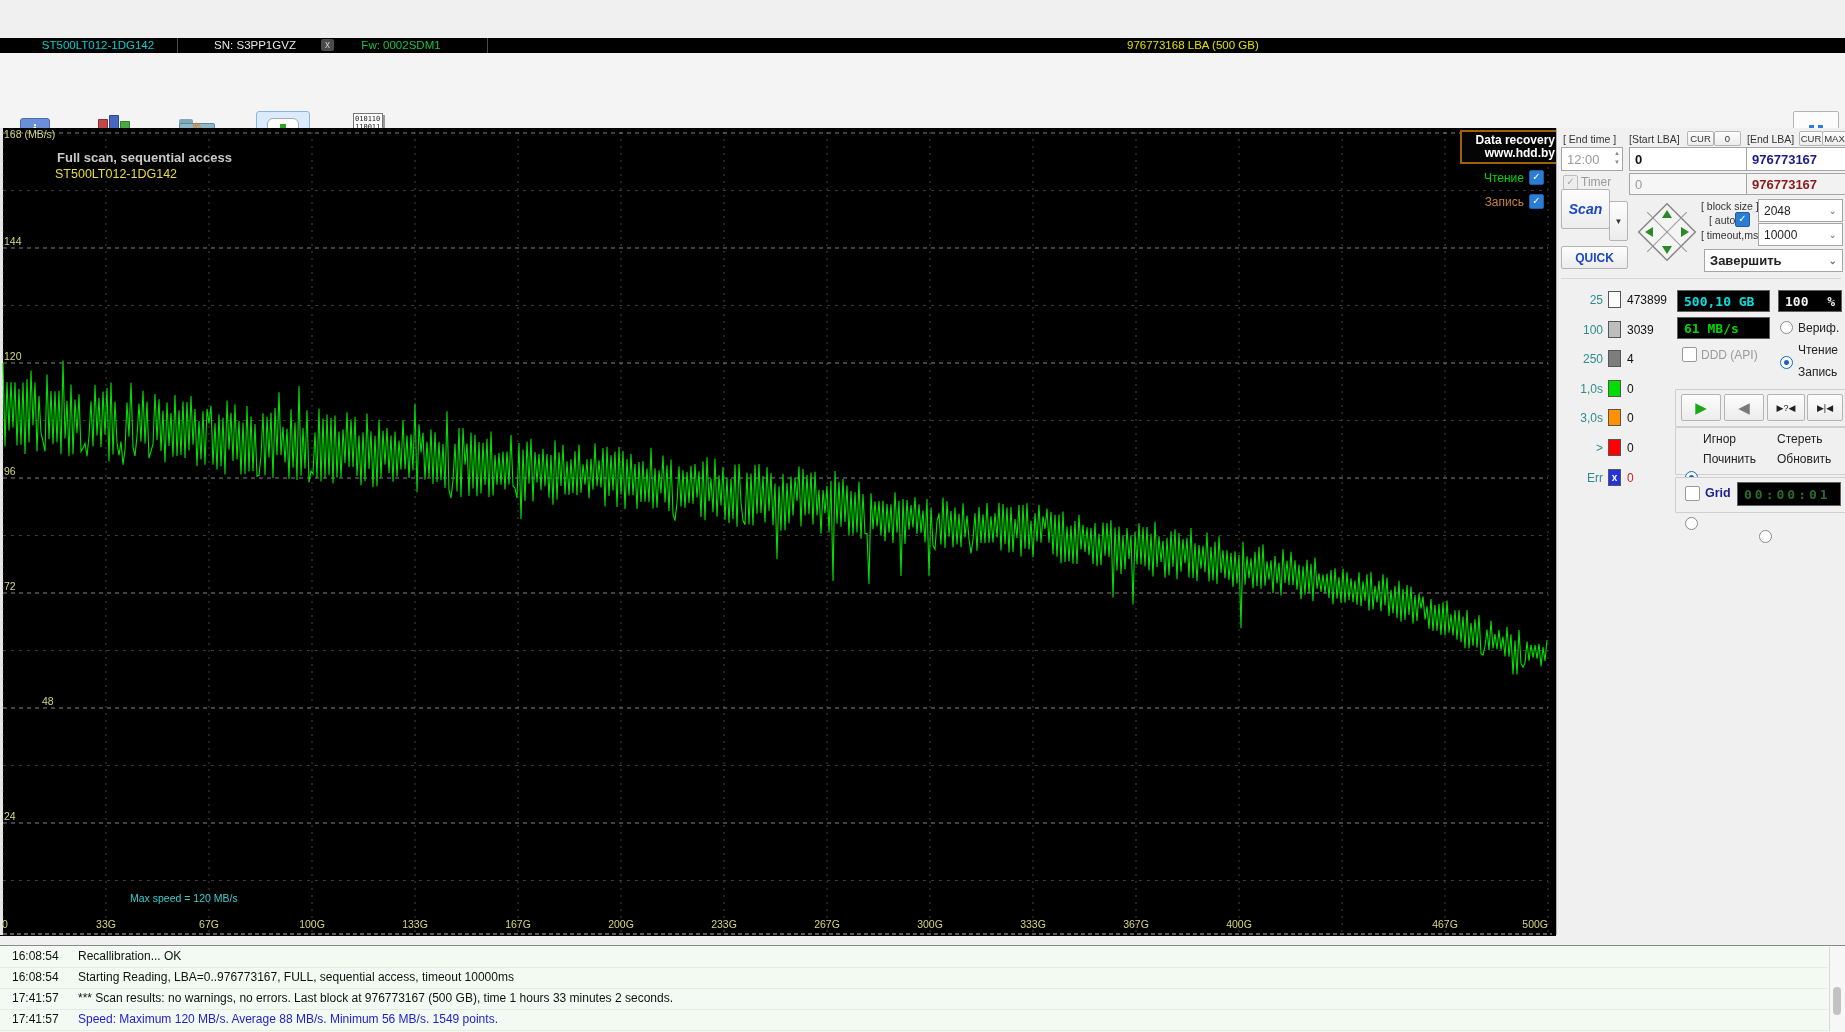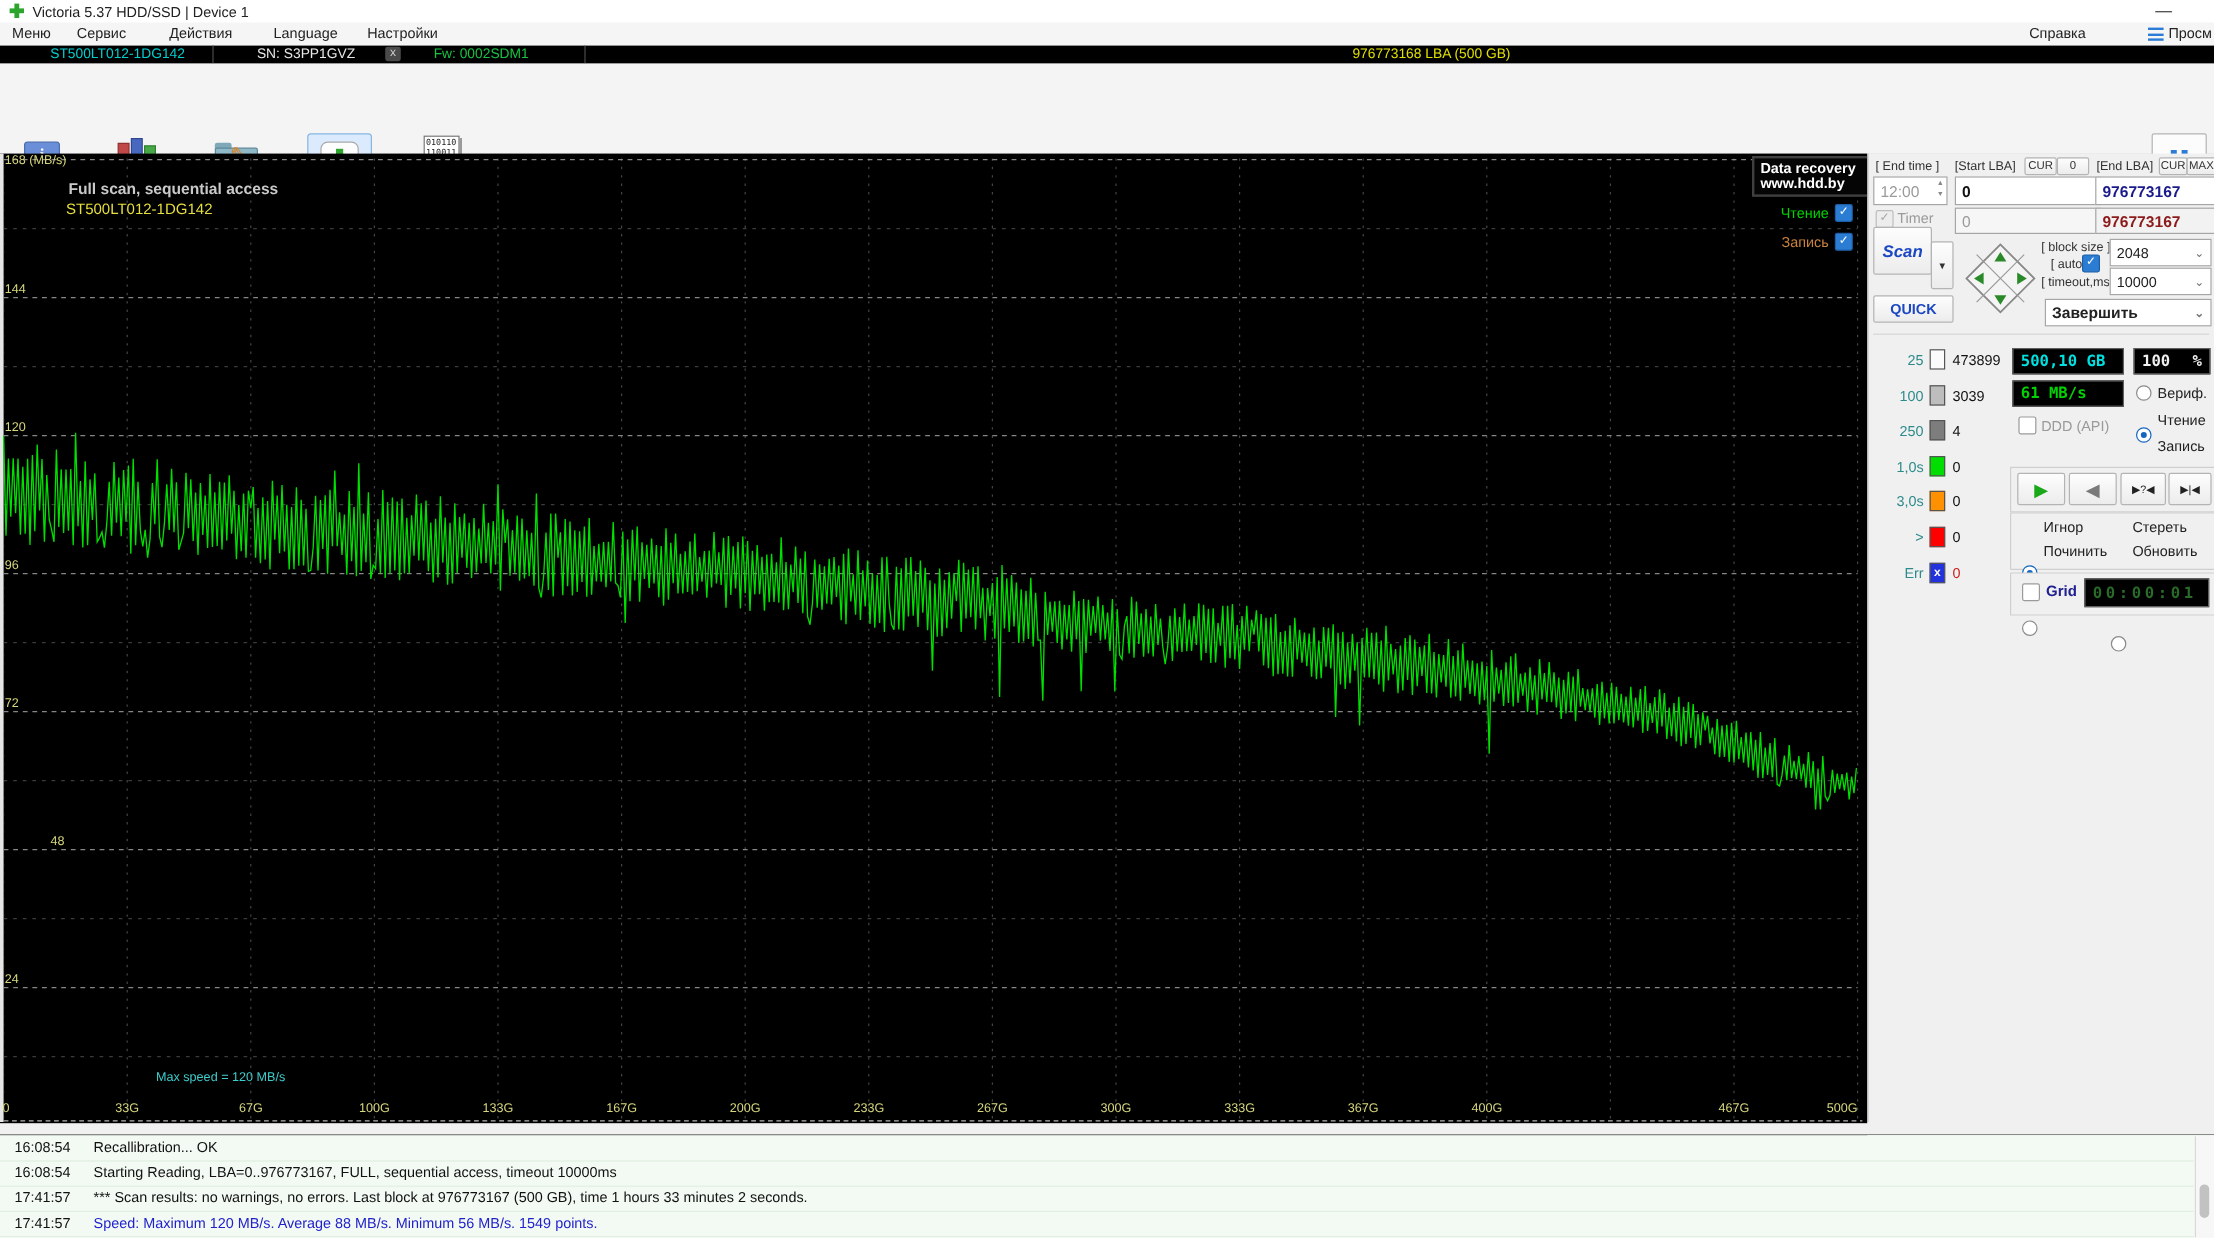--- a/index.html
+++ b/index.html
@@ -16,21 +16,21 @@
   
   #toolbar{left:0;top:53px;width:1845px;height:75px;background:#f4f4f4;border-bottom:1px solid #d8d8d8;}
   .tb-label{font-size:12px;color:#222;text-align:center;}
   .tb-active{background:#dbeafc;border:1px solid #86b7e2;border-radius:3px;}
   
   #graph{left:0;top:128px;width:1556px;height:1000px;background:#000000;}
   #graph .wstrip{position:absolute;left:0;top:0;width:3px;height:807px;background:#e6e6e6;}
   .ylab,.xlab{position:absolute;font-size:10.5px;color:#d6d67e;white-space:nowrap;}
   .gtitle{position:absolute;font-size:13px;font-weight:bold;color:#c9c9c9;white-space:nowrap;}
   .gsub{position:absolute;font-size:12.5px;color:#e6df3e;white-space:nowrap;}
-  .wmark{position:absolute;background:#050505;border:2px solid #404040;color:#fff;font-weight:bold;font-size:12px;text-align:left;line-height:13px;padding:2px 5px;}
+  .wmark{position:absolute;background:#050505;border:2px solid #a16207;color:#fff;font-weight:bold;font-size:12px;text-align:right;line-height:13px;padding:2px 5px;}
   .legend-lbl{position:absolute;font-size:12px;white-space:nowrap;}
   .maxnote{position:absolute;font-size:10.5px;color:#3ecccc;white-space:nowrap;}
   
   #panel{left:1556px;top:128px;width:289px;height:807px;background:#f0f0f0;border-left:1px solid #b0b0b0;}
   .lbl{font-size:10.5px;color:#333;white-space:nowrap;}
   .glbl{font-size:11px;color:#9a9a9a;white-space:nowrap;}
   .sbtn{background:linear-gradient(#fdfdfd,#ececec);border:1px solid #b4b4b4;border-radius:2px;font-size:9.5px;color:#333;display:flex;align-items:center;justify-content:center;}
   .btn{background:linear-gradient(#fdfdfd,#ececec);border:1px solid #b4b4b4;border-radius:2px;display:flex;align-items:center;justify-content:center;}
   .field{background:#fff;border:1px solid #a6a6a6;display:flex;align-items:center;padding:0 5px;font-size:13px;font-weight:bold;}
   .combo{background:#fff;border:1px solid #a6a6a6;display:flex;align-items:center;justify-content:space-between;padding:0 5px;font-size:12px;}
@@ -62,40 +62,21 @@
   .list-icon{width:13px;height:11px;display:flex;flex-direction:column;justify-content:space-between;}
   .list-icon span{height:2px;background:#2b7cd6;}
   .pause-icon{display:flex;gap:4px;}
   .pause-icon span{width:5px;height:15px;background:#2e7cd6;}
 </style>
 </head>
 <body>
 
 <div id="app">
 
-  <div class="abs" id="titlebar">
-    <div class="abs plus-icon" style="left:8px;top:3px;"></div>
-    <div class="abs" style="left:27px;top:3px;font-size:12px;color:#222;">Victoria 5.37 HDD/SSD | Device 1</div>
-    <div class="abs" style="left:1796px;top:0px;font-size:14px;color:#333;">—</div>
-  </div>
-
-  <div class="abs" id="menubar">
-    <div class="abs menu-item" style="left:10px;top:2px;">Меню</div>
-    <div class="abs menu-item" style="left:64px;top:2px;">Сервис</div>
-    <div class="abs menu-item" style="left:141px;top:2px;">Действия</div>
-    <div class="abs menu-item" style="left:228px;top:2px;">Language</div>
-    <div class="abs menu-item" style="left:306px;top:2px;">Настройки</div>
-    <div class="abs menu-item" style="left:1691px;top:2px;">Справка</div>
-    <div class="abs list-icon" style="left:1790px;top:4px;">
-        <span></span>
-        <span></span>
-        <span></span>
-      </div>
-    <div class="abs menu-item" style="left:1807px;top:2px;">Просм</div>
-  </div>
+
 
   <div class="abs" id="devicebar">
     <div class="abs" style="left:33px;top:1px;width:130px;text-align:center;font-size:11.5px;color:#00cfcf;">ST500LT012-1DG142</div>
     <div class="abs vdiv" style="left:177px;top:0;"></div>
     <div class="abs" style="left:210px;top:1px;width:90px;text-align:center;font-size:11.5px;color:#e8e8e8;">SN: S3PP1GVZ</div>
     <div class="abs" style="left:321px;top:1px;width:13px;height:12px;background:#4a4a4a;border-radius:2px;color:#cfcfcf;font-size:10px;text-align:center;line-height:11px;">x</div>
     <div class="abs" style="left:356px;top:1px;width:90px;text-align:center;font-size:11.5px;color:#17c144;">Fw: 0002SDM1</div>
     <div class="abs vdiv" style="left:487px;top:0;"></div>
     <div class="abs" style="left:1127px;top:1px;font-size:11.5px;color:#e0e000;">976773168 LBA (500 GB)</div>
   </div>

